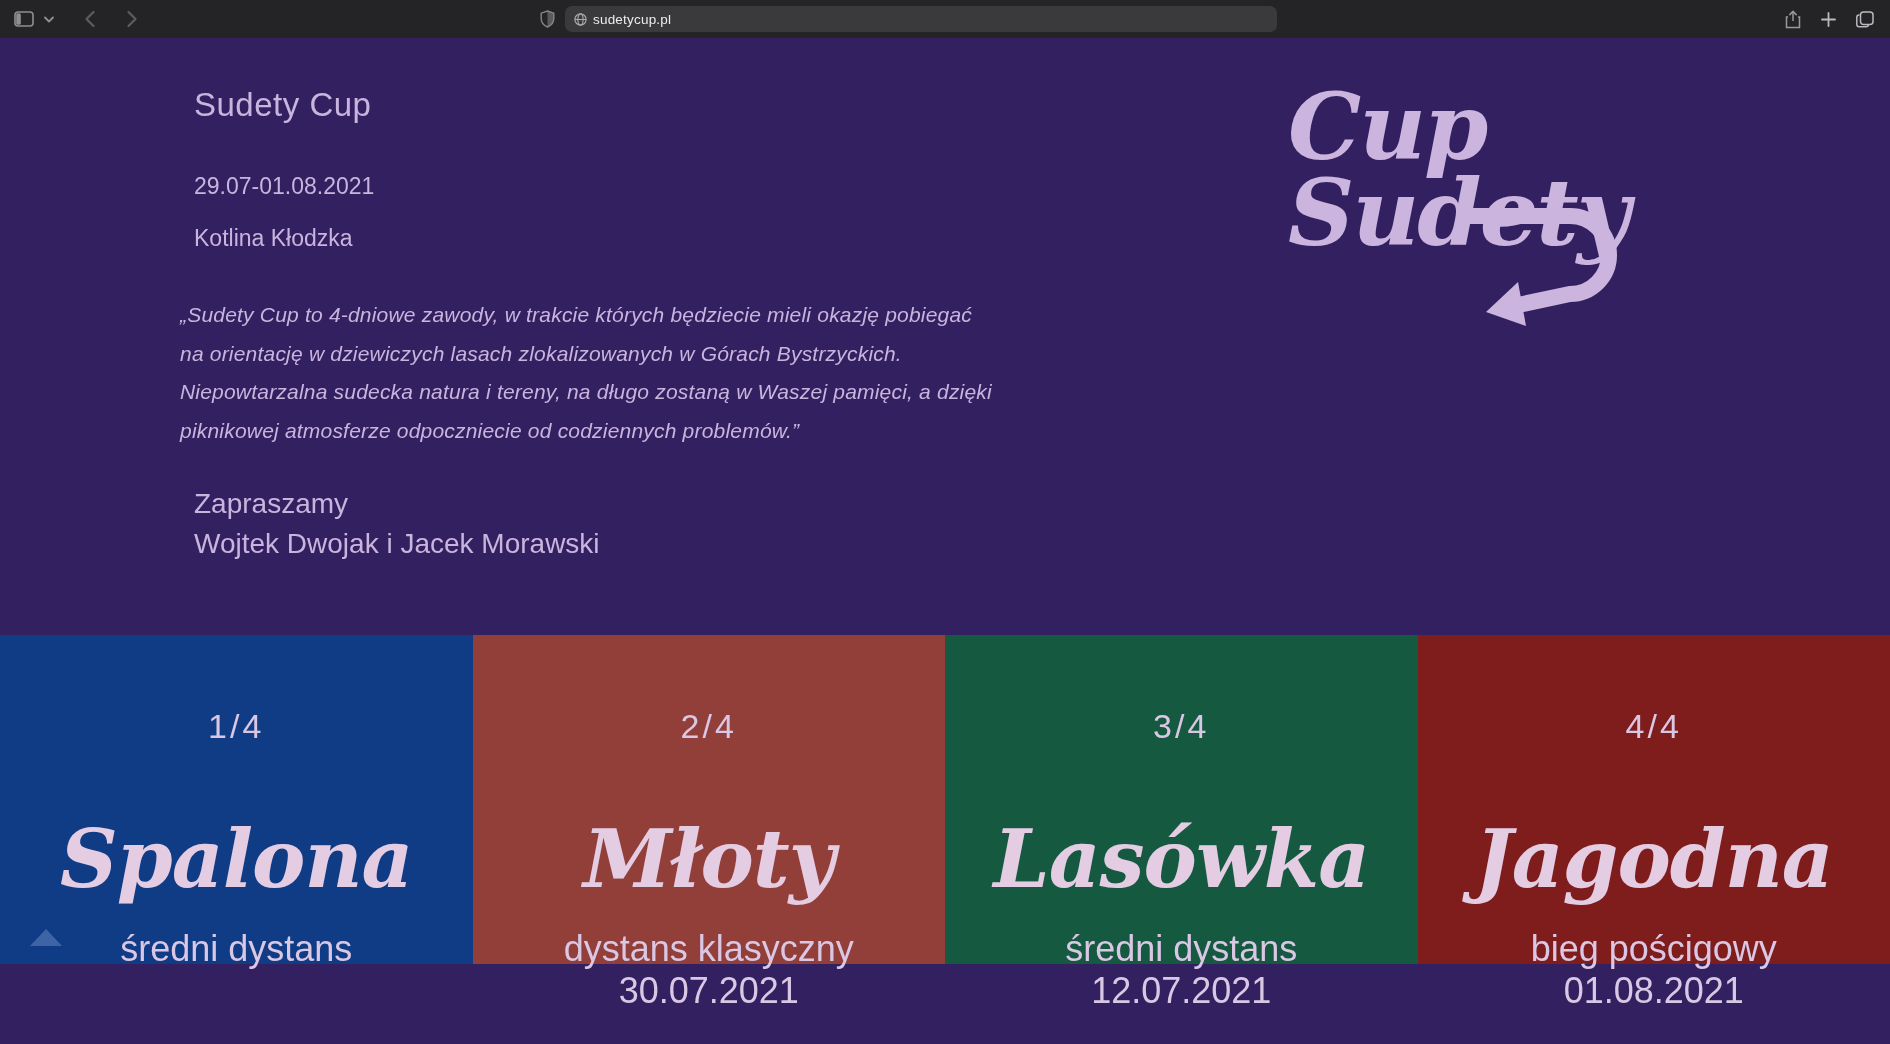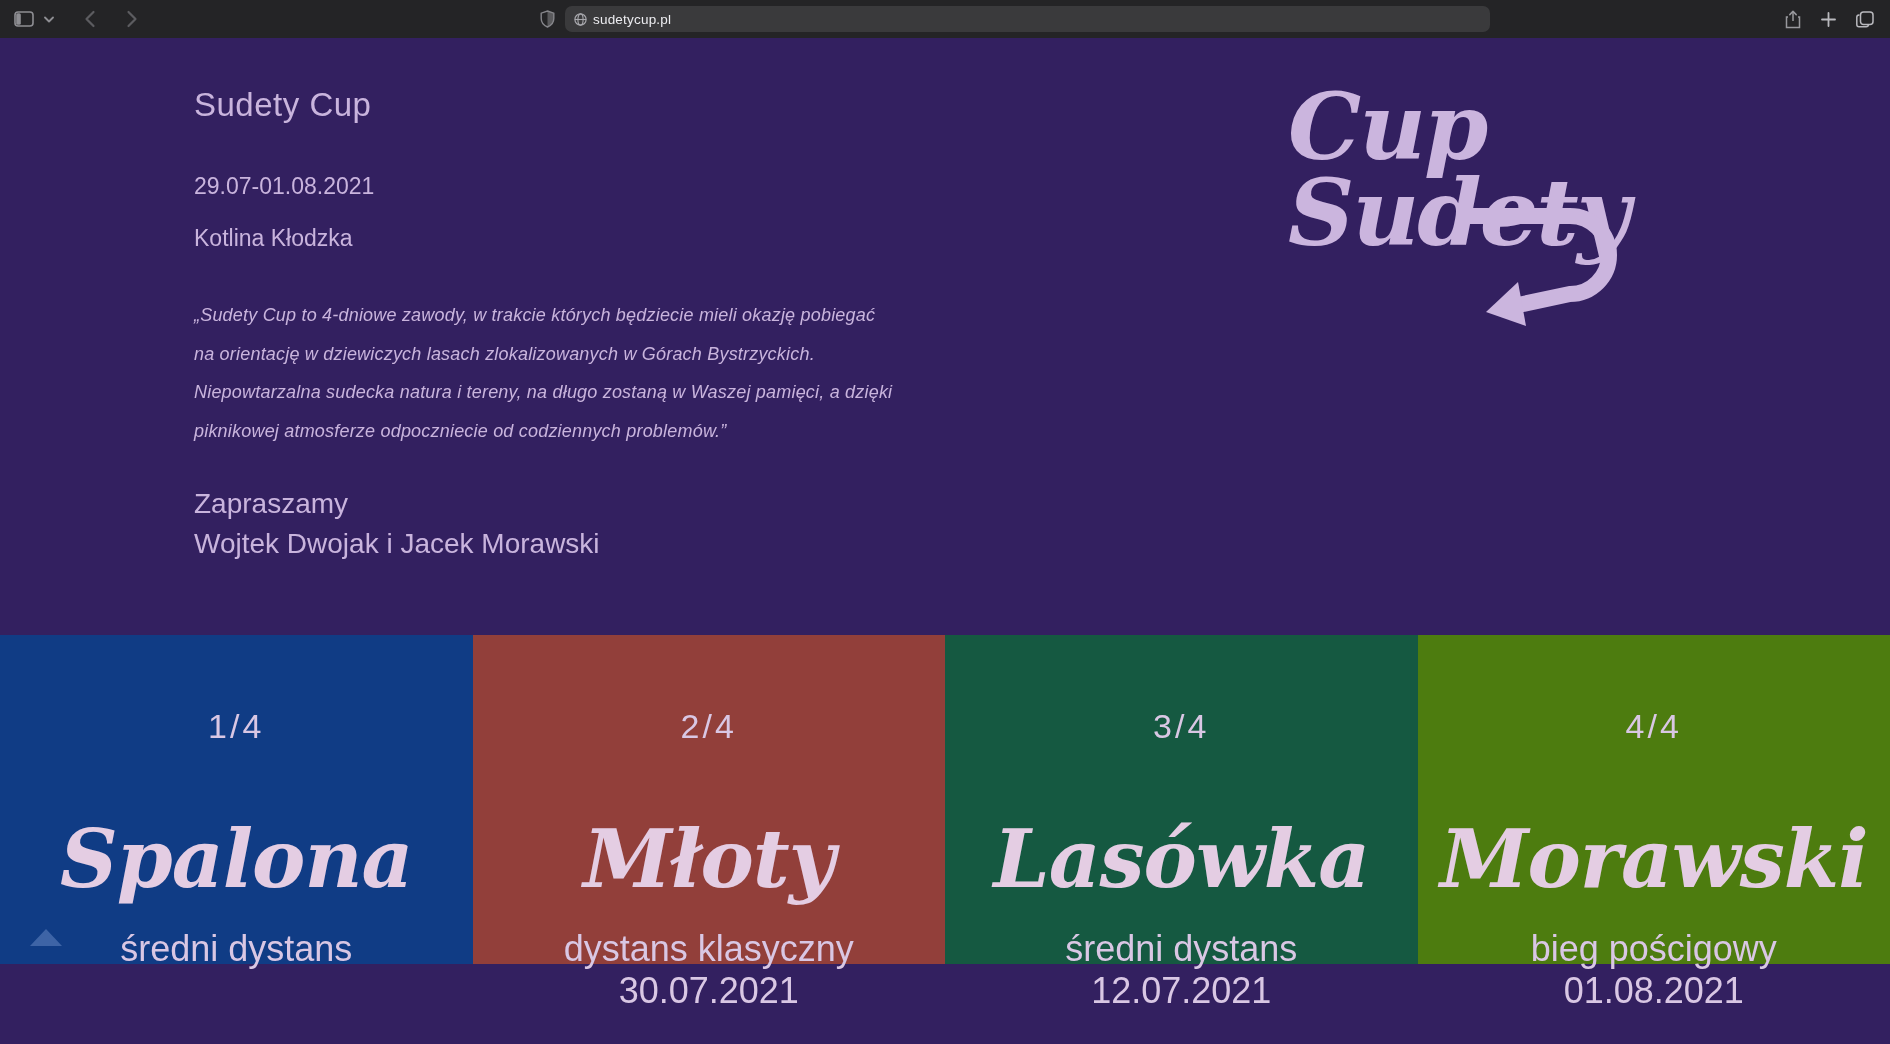--- a/index.html
+++ b/index.html
@@ -10,32 +10,32 @@
   .chrome {
     position:absolute; top:0; left:0; width:1890px; height:38px;
     background:#242426; display:flex; align-items:center;
   }
   .chrome svg { display:block; }
   .nav-left { display:flex; align-items:center; gap:10px; padding-left:14px; }
   .icon-btn { display:flex; align-items:center; justify-content:center; cursor:default; }
   .divider-gap { width:10px; }
   .url-zone { position:absolute; left:540px; top:0; height:38px; display:flex; align-items:center; gap:10px; }
   .url-pill {
-    width:925px; height:26px; background:#3a3a3c; border-radius:7px;
+    width:712px; height:26px; background:#3a3a3c; border-radius:7px;
     display:flex; align-items:center; padding-left:9px; gap:6px;
   }
   .url-text { color:#ececf0; font-size:13.5px; letter-spacing:.2px; }
   .nav-right { position:absolute; right:16px; top:0; height:38px; display:flex; align-items:center; gap:20px; }
 
   
   .hero { position:absolute; top:38px; left:0; width:1890px; height:632px; background:#332060; color:#c9b4dd; }
   .hero-title { position:absolute; left:194px; top:48px; font-size:33px; font-weight:400; letter-spacing:.5px; }
   .hero-when { position:absolute; left:194px; top:122px; font-size:23px; line-height:52px; white-space:pre-line; }
   .hero-quote {
-    position:absolute; left:194px; top:258px; font-size:18px; line-height:38.5px;
+    position:absolute; left:180px; top:258px; font-size:21px; line-height:38.5px;
     font-style:italic; white-space:pre-line; letter-spacing:.2px;
   }
   .hero-closing { position:absolute; left:194px; top:446px; font-size:28px; line-height:40px; white-space:pre-line; }
 
   
   .logo { position:absolute; left:1288px; top:40px; width:340px; height:240px; color:#cbb5de; }
   .logo-line { font-family:"DejaVu Serif", serif; font-style:italic; font-weight:bold; font-size:92px; line-height:86px; letter-spacing:-2px; }
   .logo-line2 { margin-top:6px; }
   .logo-arrow { position:absolute; left:178px; top:112px; }
 
@@ -169,20 +169,20 @@
     <div class="stage-date">30.07.2021</div>
   </div>
 
   <div class="stage" style="background: rgb(21, 89, 65);">
     <div class="stage-index">3/4</div>
     <div class="stage-name">Lasówka</div>
     <div class="stage-type">średni dystans</div>
     <div class="stage-date">12.07.2021</div>
   </div>
 
-  <div class="stage" style="background: #4d7c0f;">
+  <div class="stage" style="background: #7f1d1d;">
     <div class="stage-index">4/4</div>
-    <div class="stage-name">Morawski</div>
+    <div class="stage-name">Jagodna</div>
     <div class="stage-type">bieg pościgowy</div>
     <div class="stage-date">01.08.2021</div>
   </div>
 
 </div>
 
 </body></html>

